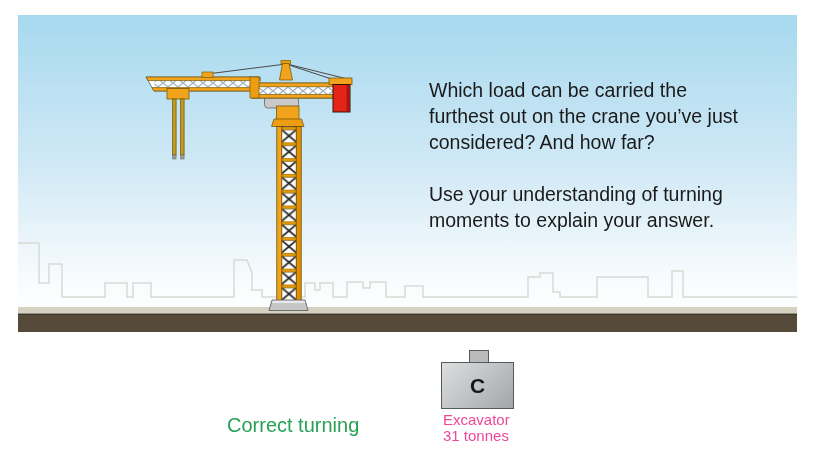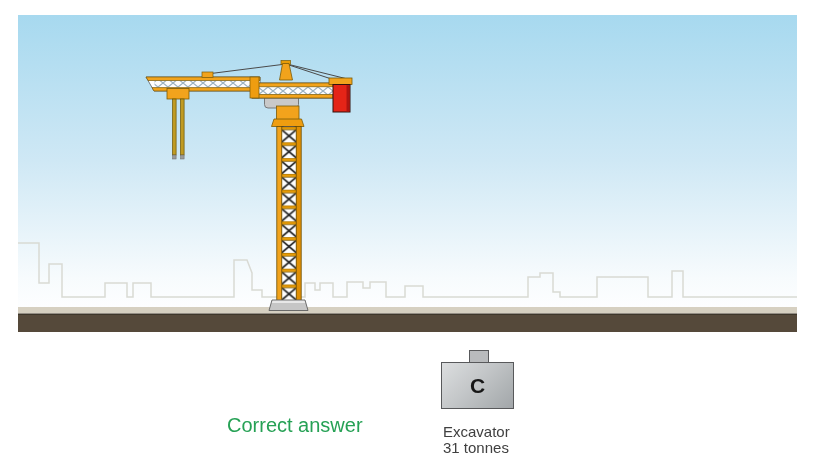--- a/index.html
+++ b/index.html
@@ -24,21 +24,21 @@
     background:#b9bbbd; border:1.5px solid #58595b; border-bottom:none;
     box-sizing:border-box;
   }
   .load-box {
     width:73px; height:47px;
     background:linear-gradient(135deg,#dcdedf 0%,#c3c6c8 45%,#a2a6a9 100%);
     border:1.5px solid #58595b; box-sizing:border-box;
     display:flex; align-items:center; justify-content:center;
   }
   .load-letter { font-weight:bold; font-size:21px; color:#161616; }
-  .load-caption { margin-top:15px; margin-left:2px; font-size:15px; line-height:16px; color:#404040; }
+  .load-caption { margin-top:3px; margin-left:2px; font-size:15px; line-height:16px; color:#ec4899; }
 </style>
 </head>
 <body>
 
 <div class="page">
 
   <div class="scene">
     <svg viewBox="0 0 779 317" width="779" height="317">
       <defs>
         <linearGradient id="skyGrad" x1="0" y1="0" x2="0" y2="1">
@@ -133,23 +133,27 @@
           <rect x="278.2" y="111.5" width="5" height="174" fill="#e08f04" stroke="#6b4d00" stroke-width="0.8"></rect>
         </g>
 
         <g>
           <polygon points="254,285 287,285 290,295.5 251,295.5" fill="#c6c6c6" stroke="#5f5f5f" stroke-width="0.9"></polygon>
           <polygon points="254.5,285.8 286.5,285.8 287.2,288 253.8,288" fill="#e8e8e8"></polygon>
         </g>
       </g>
     </svg>
 
+    <div class="question">
+      <p>Which load can be carried the furthest out on the crane you’ve just considered? And how far?</p>
+      <p>Use your understanding of turning moments to explain your answer.</p>
+    </div>
   </div>
 
-  <div class="answer-label">Correct answer</div>
+  <div class="answer-label">Correct turning</div>
 
   <div class="load-card">
     <div class="load-tab"></div>
     <div class="load-box">
       <span class="load-letter">C</span>
     </div>
     <div class="load-caption">
       <div>Excavator</div>
       <div>31 tonnes</div>
     </div>

